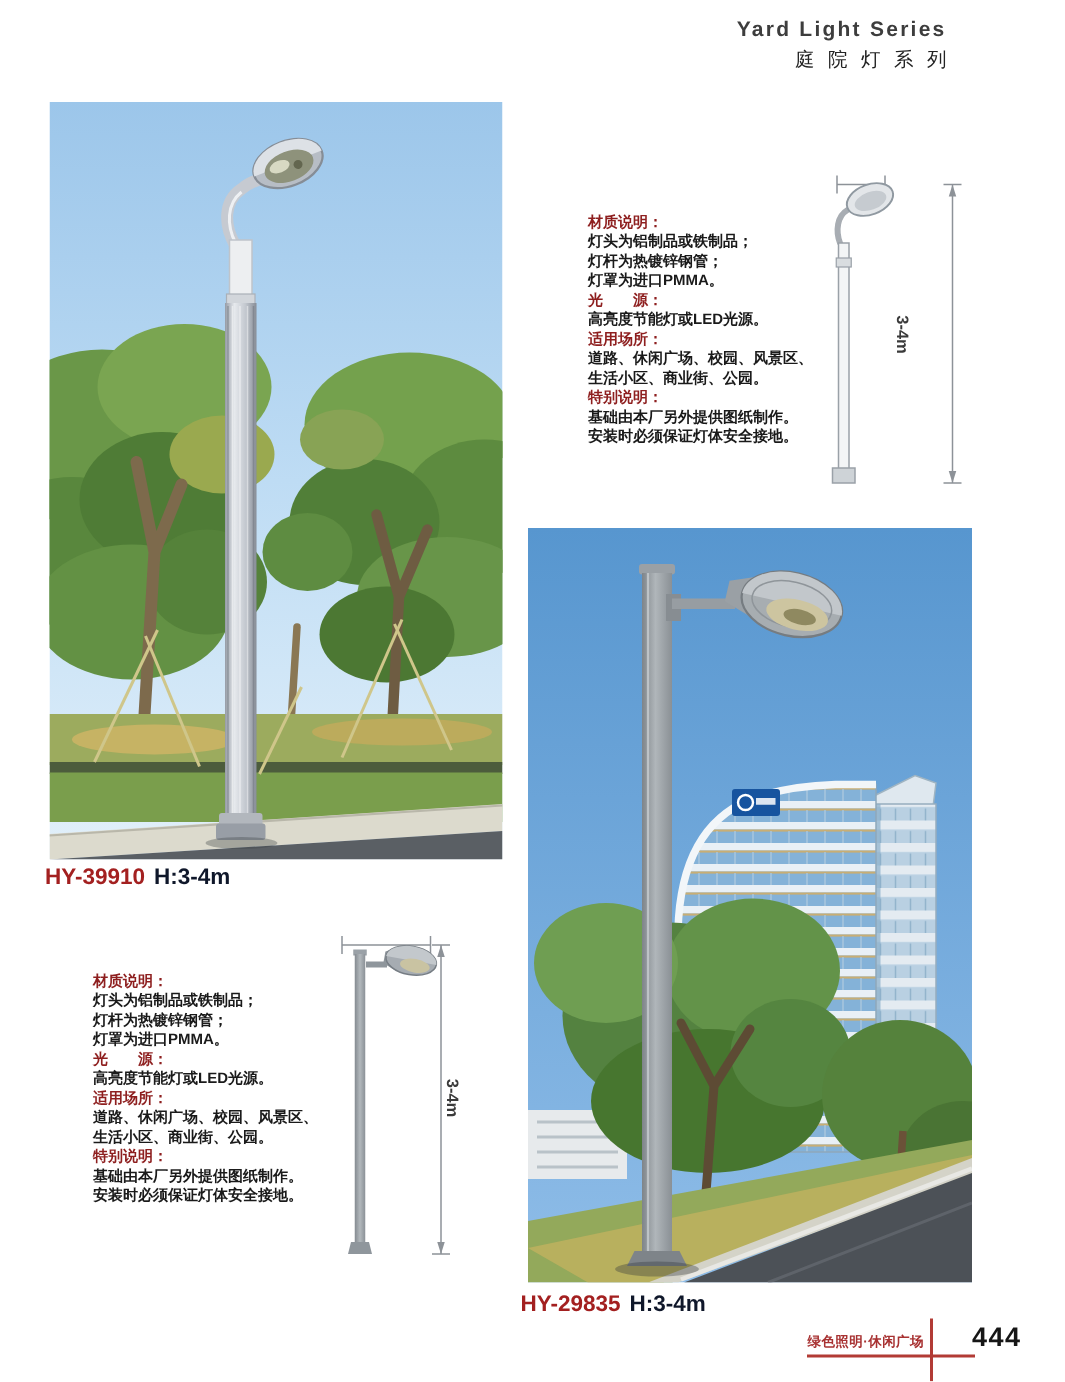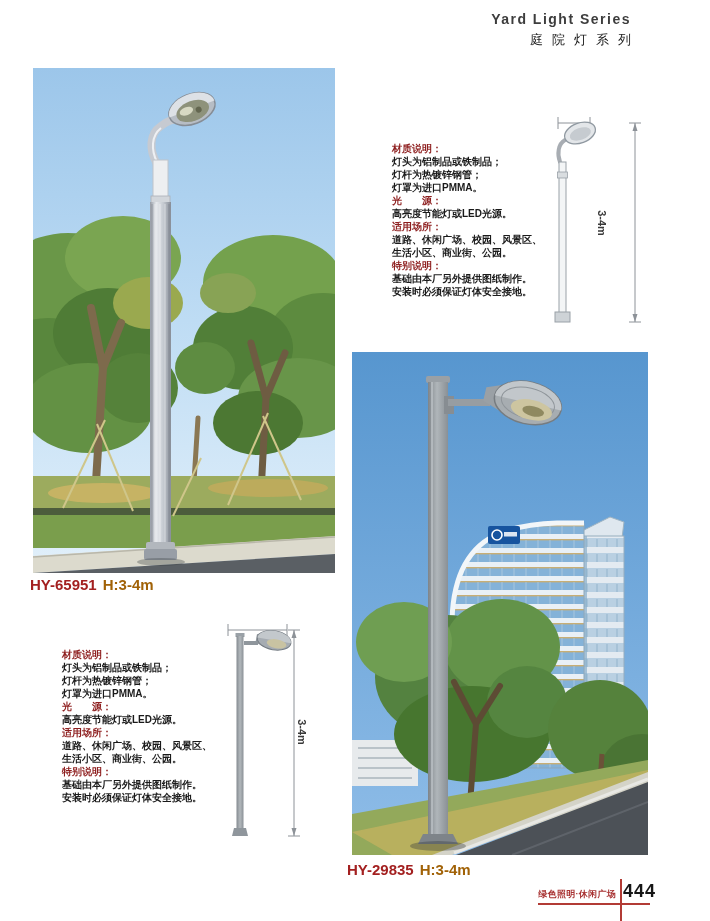--- a/index.html
+++ b/index.html
@@ -23,29 +23,29 @@
   
   .spec-block{position:absolute;width:180px;font-size:10px;line-height:13px;
               font-weight:bold;color:#1a1a1a;white-space:nowrap;}
   .spec-1{left:392px;top:142px;}
   .spec-2{left:62px;top:648px;}
   .spec-title{color:#8e1f1f;}
 
   
   .model-label{position:absolute;font-size:15px;font-weight:bold;white-space:nowrap;}
   .model-label .model{color:#a32020;}
-  .model-label .height{color:#a16207;margin-left:6px;font-weight:600;}
+  .model-label .height{color:#0f172a;margin-left:6px;font-weight:600;}
   .label-1{left:30px;top:576px;}
   .label-2{left:347px;top:861px;}
 
   
   .footer-slogan{position:absolute;left:534px;top:888px;width:82px;text-align:right;
                  font-size:9px;font-weight:bold;color:#a83232;letter-spacing:.3px;white-space:nowrap;}
   .footer-vline{position:absolute;left:620px;top:879px;width:2px;height:42px;background:#b23b35;}
-  .footer-pagenum{position:absolute;left:623px;top:881px;font-size:18px;font-weight:bold;
+  .footer-pagenum{position:absolute;left:648px;top:881px;font-size:18px;font-weight:bold;
                   color:#161616;letter-spacing:1px;}
   .footer-rule{position:absolute;left:538px;top:903px;width:112px;height:2px;background:#b23b35;}
 </style>
 </head>
 <body>
 
 <div class="page">
 
   <div class="page-header">
     <div class="title-en">Yard Light Series</div>
@@ -122,21 +122,21 @@
         <path d="M122,136 V474 M127,136 V474 M132,136 V474" stroke="#ffffff" stroke-width="1" opacity="0.45"></path>
         <path d="M119,136 V474 M136,136 V474" stroke="#6f757e" stroke-width="1" opacity="0.5"></path>
         <rect x="113" y="474" width="29" height="9" rx="2" fill="#b2b7bd"></rect>
         <rect x="111" y="481" width="33" height="11" rx="2" fill="#989ea6"></rect>
         <ellipse cx="128" cy="494" rx="24" ry="4" fill="#3c4146" opacity="0.35"></ellipse>
       </g>
     </svg>
   </figure>
 
   <div class="model-label label-1">
-    <span class="model">HY-65951</span><span class="height">H:3-4m</span>
+    <span class="model">HY-39910</span><span class="height">H:3-4m</span>
   </div>
 
   <section class="spec-block spec-1">
     <div class="spec-title">材质说明：</div>
     <div class="spec-line">灯头为铝制品或铁制品；</div>
     <div class="spec-line">灯杆为热镀锌钢管；</div>
     <div class="spec-line">灯罩为进口PMMA。</div>
     <div class="spec-title">光　　源：</div>
     <div class="spec-line">高亮度节能灯或LED光源。</div>
     <div class="spec-title">适用场所：</div>

